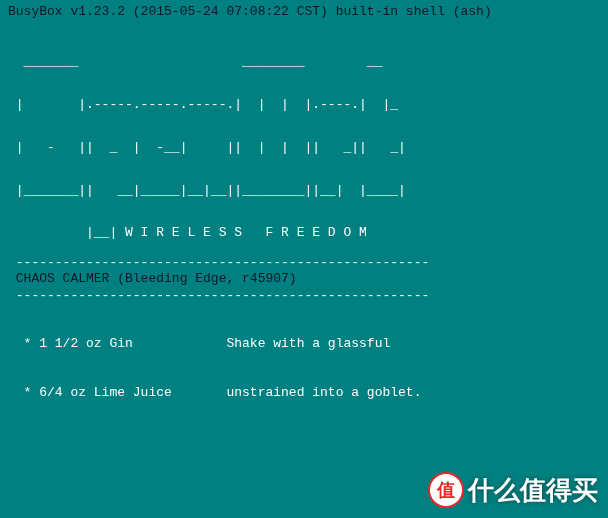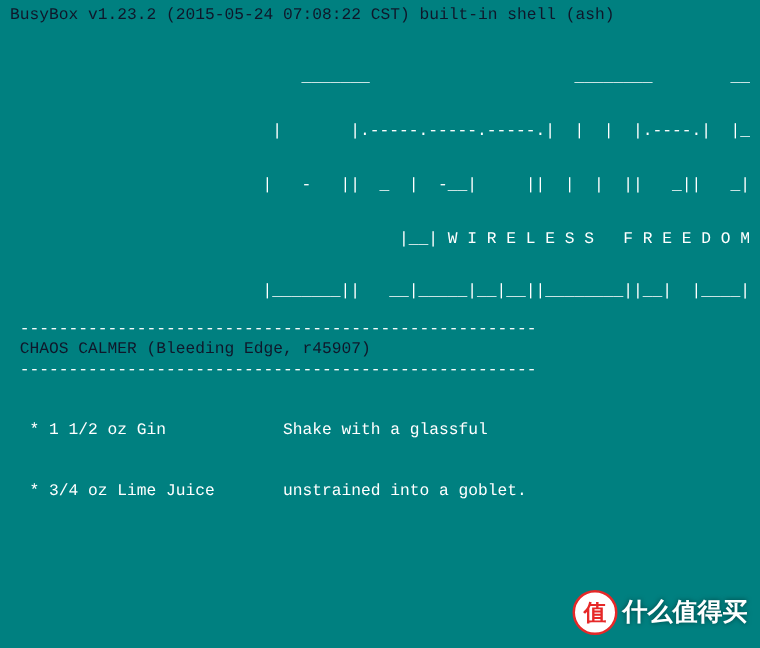--- a/index.html
+++ b/index.html
@@ -10,21 +10,21 @@
     font-family: "Courier New", monospace;
     font-size: 13px;
     color: #ffffff;
     padding: 4px 8px;
     overflow: hidden;
     position: relative;
     line-height: 1.25;
   }
   .banner-line { color: #0f172a; white-space: pre; }
   .hr-line { white-space: pre; color: #ffffff; letter-spacing: 0; }
-  .art { white-space: pre; font-size: 13px; line-height: 1.1; text-align: right; }
+  .art { white-space: pre; font-size: 13px; line-height: 1.1; }
   .recipe { white-space: pre; }
   .watermark {
     position: absolute;
     right: 10px;
     bottom: 10px;
     display: flex;
     align-items: center;
     gap: 4px;
   }
   .wm-circle {
@@ -36,46 +36,46 @@
     align-items: center;
     justify-content: center;
     font-weight: bold;
     font-family: sans-serif;
     font-size: 18px;
     color: #e62828;
     border: 2px solid #e62828;
   }
   .wm-text {
     font-family: sans-serif;
-    font-size: 20px;
+    font-size: 26px;
     font-weight: bold;
     color: #ffffff;
     text-shadow: 0 0 4px rgba(0,0,0,0.5);
   }
 </style>
 </head>
 <body>
 
 <div class="banner-line">BusyBox v1.23.2 (2015-05-24 07:08:22 CST) built-in shell (ash)</div>
 <div style="height:6px"></div>
 
 <div class="art">
   <div>  _______                     ________        __</div>
   <div> |       |.-----.-----.-----.|  |  |  |.----.|  |_</div>
   <div> |   -   ||  _  |  -__|     ||  |  |  ||   _||   _|</div>
+  <div> |_______||   __|_____|__|__||________||__|  |____|</div>
   <div>          |__| W I R E L E S S   F R E E D O M</div>
-  <div> |_______||   __|_____|__|__||________||__|  |____|</div>
 </div>
 
 <div class="hr-line"> -----------------------------------------------------</div>
 <div class="banner-line"> CHAOS CALMER (Bleeding Edge, r45907)</div>
 <div class="hr-line"> -----------------------------------------------------</div>
 
 <div class="recipe">
   <div>  * 1 1/2 oz Gin            Shake with a glassful</div>
-  <div>  * 3/4 oz Lime Juice       unstrained into a goblet.</div>
+  <div>  * 6/4 oz Lime Juice       unstrained into a goblet.</div>
   
 </div>
 
 <div class="watermark">
   <div class="wm-circle">值</div>
   <div class="wm-text">什么值得买</div>
 </div>
 
 </body></html>

